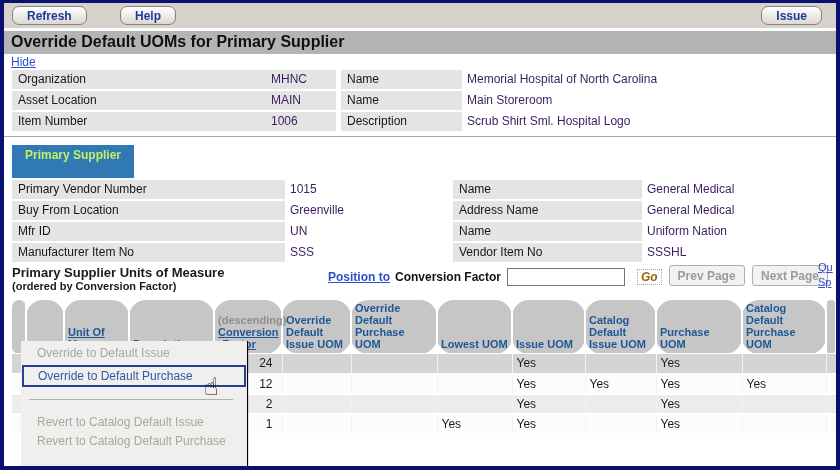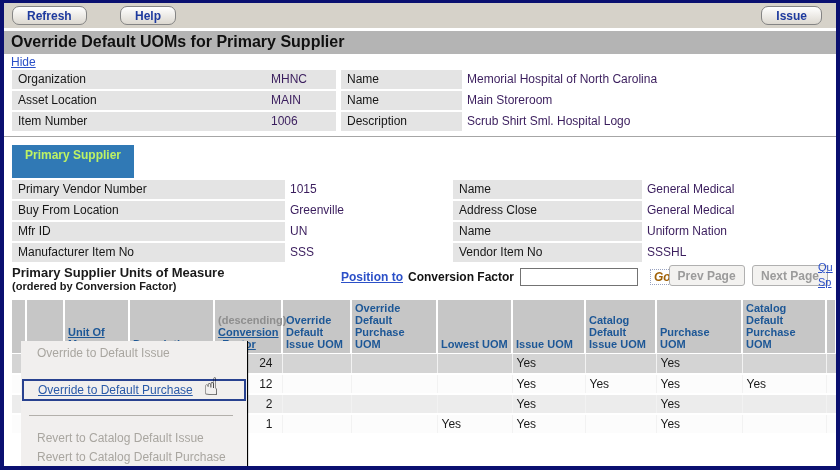--- a/index.html
+++ b/index.html
@@ -31,56 +31,56 @@
   .fl { background:#e4e4e4; height:19px; line-height:19px; padding-left:6px; color:#161616; }
   .fv { height:19px; line-height:19px; padding-left:5px; color:#3a1d5d; white-space:nowrap; }
   .fv.gray { background:#e4e4e4; }
   .groove { border-top:1px solid #a6a6a6; border-bottom:1px solid #ffffff; margin:5px 0 7px 0; }
   .tab { display:inline-block; background:#3079b5; color:#bef264; font-weight:bold;
     padding:3px 13px 16px 13px; margin:0 0 2px 8px; cursor:default; }
   
   .caption-row { position:relative; height:35px; margin:3px 0 0 8px; }
   .uom-title { font-size:13px; font-weight:bold; line-height:15px; }
   .uom-sub { font-size:11px; font-weight:bold; line-height:12px; }
-  .pos-group { position:absolute; left:329px; top:3px; display:flex; align-items:center; white-space:nowrap; }
+  .pos-group { position:absolute; left:316px; top:3px; display:flex; align-items:center; white-space:nowrap; }
   .pos-link { font-weight:bold; }
   .pos-label { font-weight:bold; margin-left:5px; color:#111; }
   input.pos { width:118px; height:18px; border:1px solid #737373; margin-left:6px;
     font-family:"Liberation Sans",sans-serif; font-size:12px; padding:1px 3px; }
   .go { color:#a16207; font-weight:bold; font-style:italic; margin-left:12px;
     border:1px dotted #98a2c0; padding:0 3px; cursor:pointer; }
   .paging { position:absolute; right:8px; top:0; }
   .pgbtn { font-family:"Liberation Sans",sans-serif; font-size:12px; font-weight:bold;
     color:#9b9b9b; background:#f3f2f0; border:1px solid #b0b0b0; border-radius:3px;
     height:21px; padding:0 8px; margin-left:4px; }
   .clipped { position:absolute; right:-12px; top:-5px; width:30px; font-size:11px; line-height:15px; }
   .clipped a { display:block; }
   
   table.uom { border-collapse:collapse; table-layout:fixed; margin-left:8px;
     width:824px; font-size:12px; }
   .uom th { background:#c6c6c6; color:#1d5796; font-size:11px; font-weight:bold;
     text-align:left; vertical-align:bottom; padding:2px 3px 3px 3px;
-    border-right:2px solid #fff; border-bottom:1px solid #fff; }
+    border-right:2px solid #fff; border-bottom:1px solid #fff;border-radius:17px; }
   .uom th.num { text-align:center; padding-right:21px; }
   .sortlink { text-decoration:underline; cursor:pointer; }
   .descending { color:#8e8e8e; display:block; }
   .uom td { height:20px; padding:0 4px; border-bottom:2px solid #fff;
     border-right:1px solid rgba(0,0,0,0.05); overflow:hidden; white-space:nowrap; }
   .uom td.num { text-align:right; padding-right:9px; }
   tr.r1 td { background:#d4d4d4; }
   tr.r2 td { background:#fcfcfc; }
   tr.r3 td { background:#ececec; }
   tr.r4 td { background:#fcfcfc; }
   
   .ctx { position:absolute; left:17px; top:338px; width:227px; z-index:5;
     background:#f1efee; border-right:1px solid #000000; border-bottom:1px solid #909090;
     box-shadow:1px 1px 0 rgba(0,0,0,0.12); padding-bottom:20px; }
   .mi { height:24px; line-height:24px; padding-left:16px; color:#a9a6a0; cursor:default; white-space:nowrap; }
   .mi.active { border:2px solid #28418f; color:#2a5aa8; height:22px; line-height:18px;
-    margin:14px 1px; padding-left:14px; cursor:pointer;text-decoration:underline; }
+    margin:0 1px; padding-left:14px; cursor:pointer; }
   .mi.small { height:19px; line-height:19px; }
   .sep { border-top:1px solid #b3b0ab; margin:12px 14px 13px 8px; }
   .cursor { position:absolute; left:200px; top:370px; z-index:6; font-size:24px; color:#000;
     font-family:"DejaVu Sans",sans-serif; }
 </style>
 </head>
 <body>
 
 <div class="window">
 
@@ -129,21 +129,21 @@
       <div class="fl">Primary Vendor Number</div>
       <div class="fv">1015</div>
       <div></div>
       <div class="fl">Name</div>
       <div class="fv">General Medical</div>
     </div>
     <div class="frow">
       <div class="fl">Buy From Location</div>
       <div class="fv">Greenville</div>
       <div></div>
-      <div class="fl">Address Close</div>
+      <div class="fl">Address Name</div>
       <div class="fv">General Medical</div>
     </div>
     <div class="frow">
       <div class="fl">Mfr ID</div>
       <div class="fv">UN</div>
       <div></div>
       <div class="fl">Name</div>
       <div class="fv">Uniform Nation</div>
     </div>
     <div class="frow">

